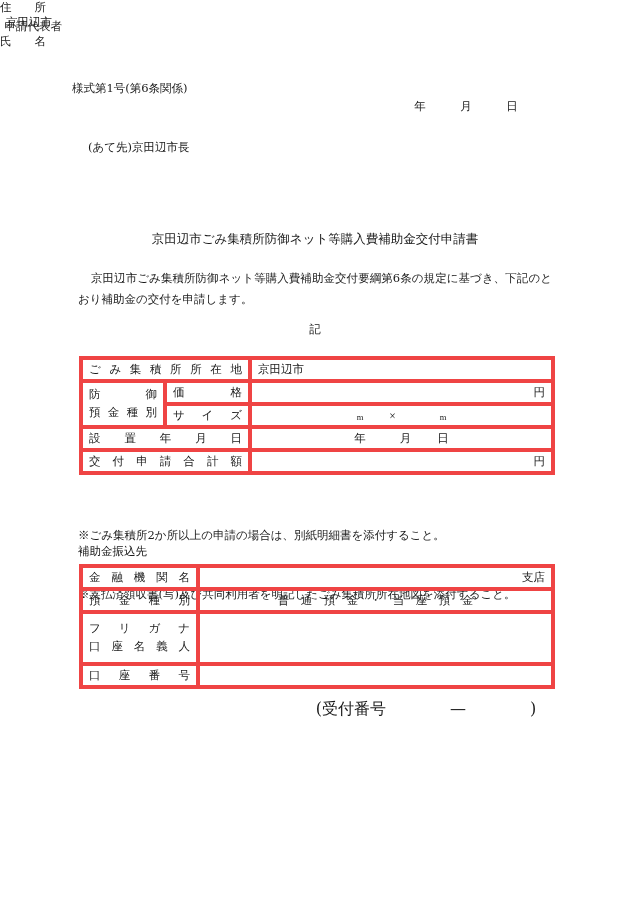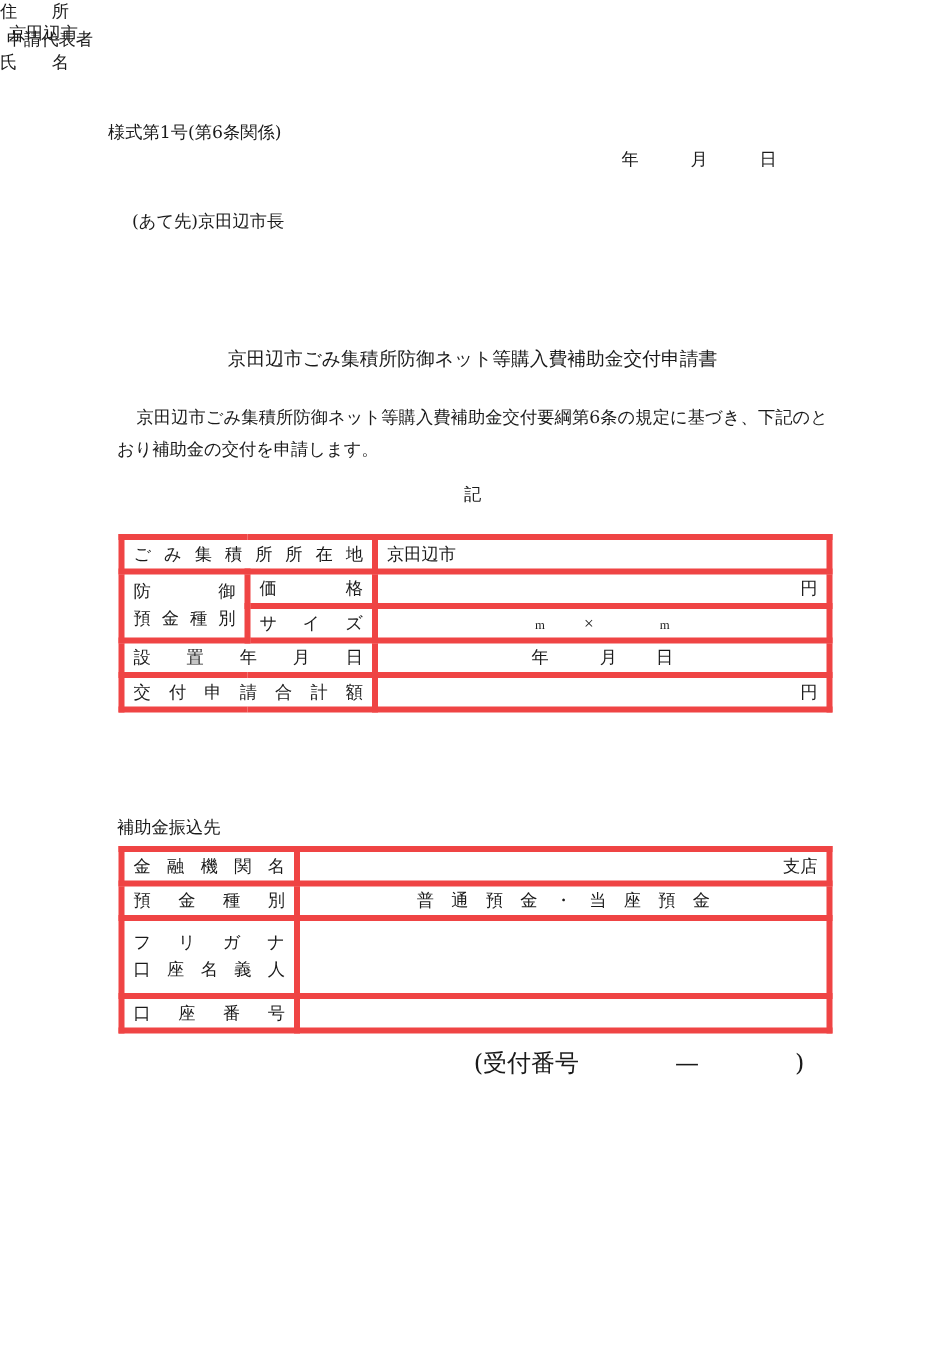--- a/index.html
+++ b/index.html
@@ -245,20 +245,24 @@
       </tr>
 
       <tr>
         <td class="lbl" colspan="2">交付申請合計額</td>
         <td class="val-right">円</td>
       </tr>
 
     </tbody>
   </table>
 
+  <div class="t" id="notes">
+    <div>※ごみ集積所2か所以上の申請の場合は、別紙明細書を添付すること。</div>
+    <div>※支払済領収書(写)及び共同利用者を明記したごみ集積所所在地図を添付すること。</div>
+  </div>
 
   <div class="t" id="bank-heading">補助金振込先</div>
 
   <table class="tbl" id="table-bank">
     <colgroup>
       <col style="width:117px">
       <col style="width:355px">
     </colgroup>
     <tbody>
 

